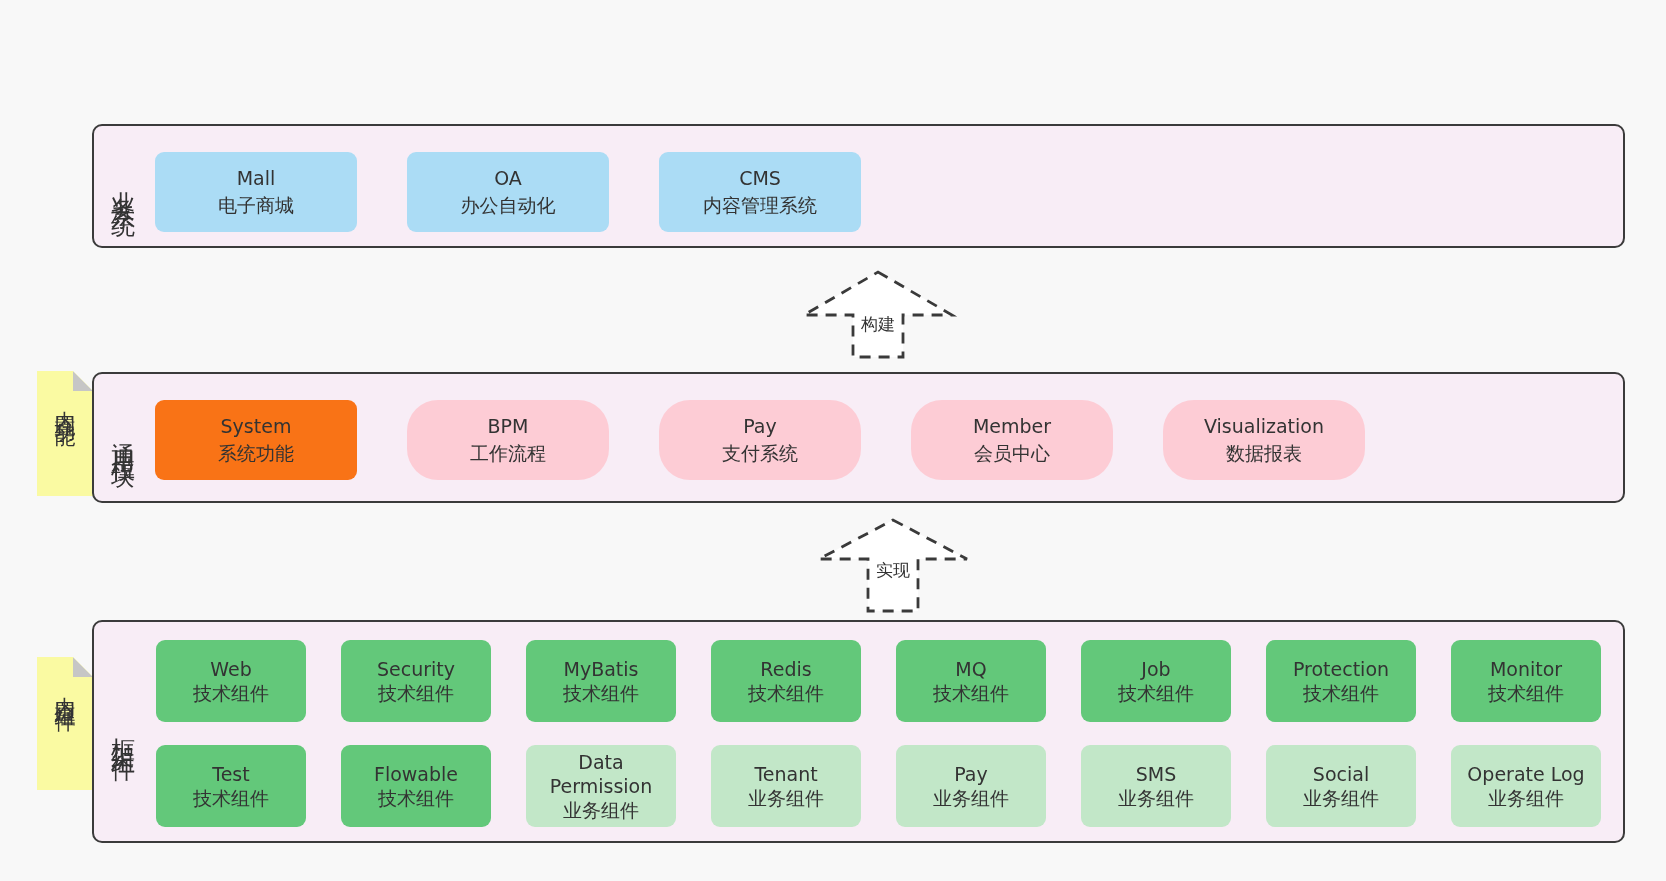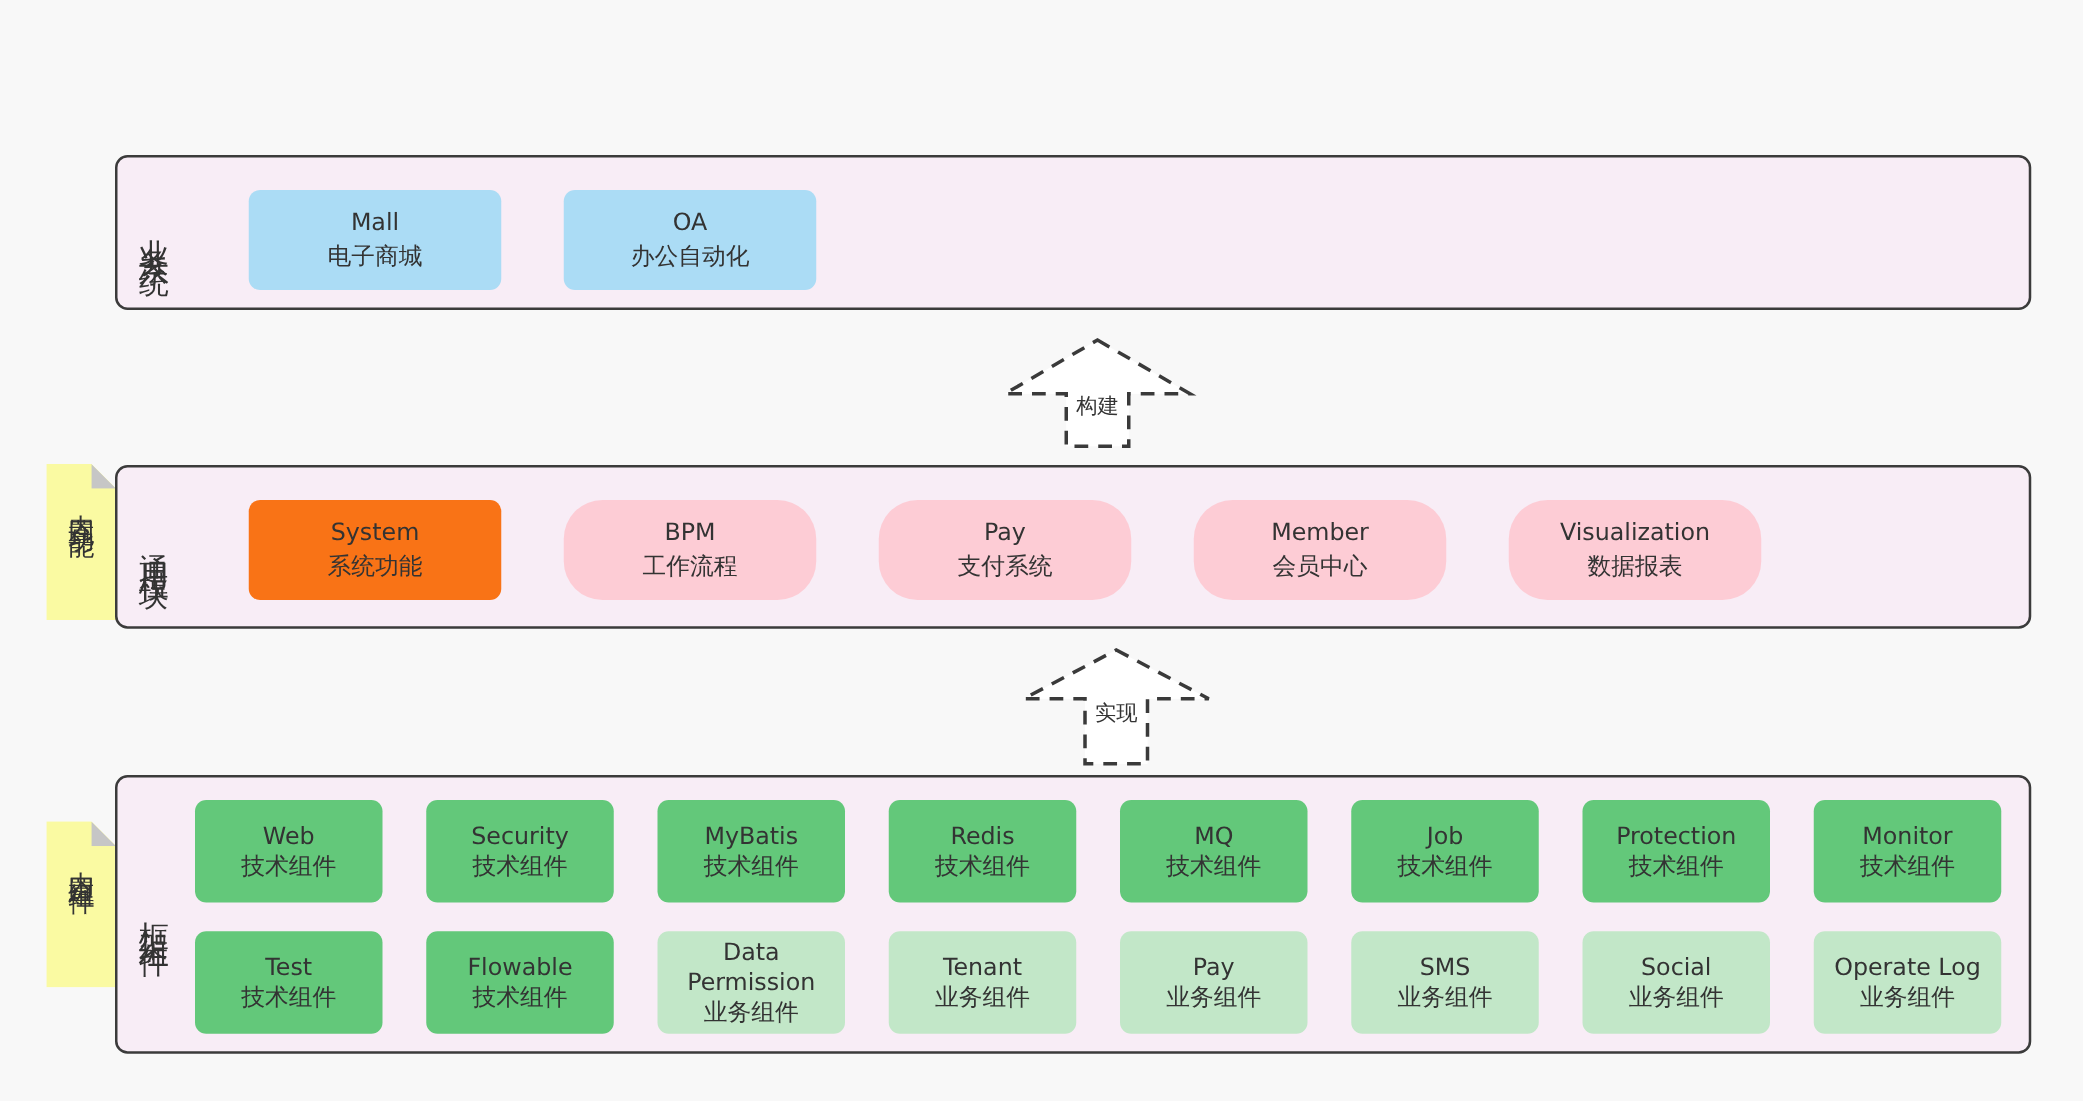--- a/index.html
+++ b/index.html
@@ -18,21 +18,21 @@
   #layer-modules    { top:372px; height:131px; }
   #layer-components { top:620px; height:223px;padding-left:31px; }
 
   .layer-label {
     position:absolute; left:13px; top:50%; transform:translateY(-50%);
     writing-mode:vertical-rl; text-orientation:upright;
     font-size:24px; letter-spacing:7px; color:#333; white-space:nowrap;
   }
 
   
-  .box-row { position:absolute; left:61px; top:26px; display:flex; gap:50px;margin-left:44px; }
+  .box-row { position:absolute; left:61px; top:26px; display:flex; gap:50px; }
   .box {
     width:202px; height:80px; border-radius:9px;
     display:flex; flex-direction:column; justify-content:center; align-items:center;
     text-align:center; font-size:19px; line-height:27px; color:#333;
     padding:0 10px;
   }
   .blue  { background:#abdcf5; }
   .red   { background:#f97316; }
   .pink  { background:#fdccd5;border-radius:31px; }
 
@@ -90,20 +90,24 @@
     <div class="layer-label">业务系统</div>
     <div class="box-row">
       <div class="box blue">
         <div>Mall</div>
         <div>电子商城</div>
       </div>
       <div class="box blue">
         <div>OA</div>
         <div>办公自动化</div>
       </div>
+      <div class="box blue">
+        <div>CMS</div>
+        <div>内容管理系统</div>
+      </div>
     </div>
   </section>
 
   <svg class="arrow" style="left:800px; top:268px;" width="156" height="92" viewBox="0 0 156 92">
     <polygon points="78,4 152,47 103,47 103,89 53,89 53,47 4,47"></polygon>
     <text x="78" y="62" text-anchor="middle">构建</text>
   </svg>
 
   <section class="layer" id="layer-modules">
     <div class="layer-label">通用模块</div>

